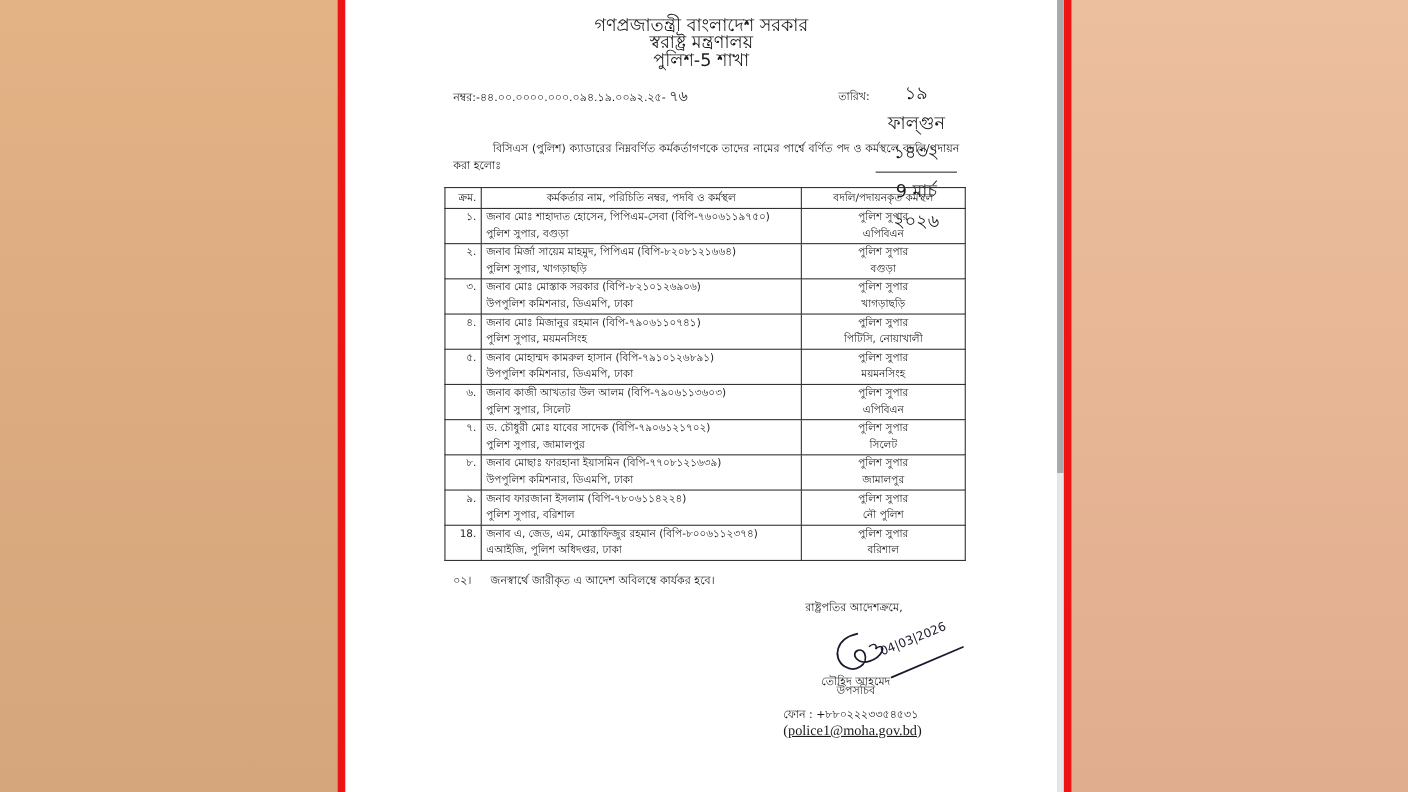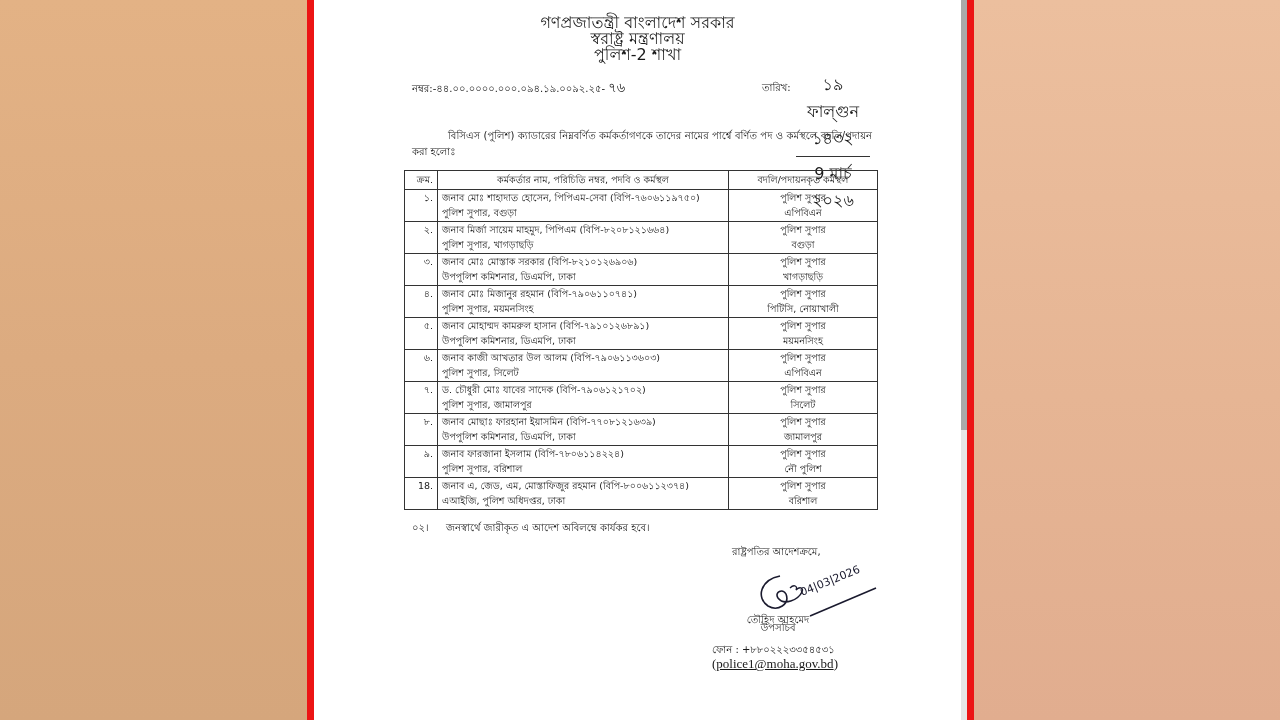--- a/index.html
+++ b/index.html
@@ -71,21 +71,21 @@
 <body>
 
 <div class="bg-left"></div>
 <div class="bg-right"></div>
 <div class="red-bar red-left"></div>
 <div class="red-bar red-right"></div>
 
 <div class="page">
   <div class="hdr hdr1">গণপ্রজাতন্ত্রী বাংলাদেশ সরকার</div>
   <div class="hdr hdr2">স্বরাষ্ট্র মন্ত্রণালয়</div>
-  <div class="hdr hdr3">পুলিশ-2 শাখা</div>
+  <div class="hdr hdr3">পুলিশ-5 শাখা</div>
 
   <div class="memo-no">
     <span>নম্বর:-৪৪.০০.০০০০.০০০.০৯৪.১৯.০০৯২.২৫- </span><span class="memo-hand">৭৬</span>
   </div>
   <div class="date-label">তারিখ:</div>
   <div class="date-box">
     <div class="date-top">১৯ ফাল্গুন ১৪৩২</div>
     <div class="date-bottom">9 মার্চ ২০২৬</div>
   </div>
 

